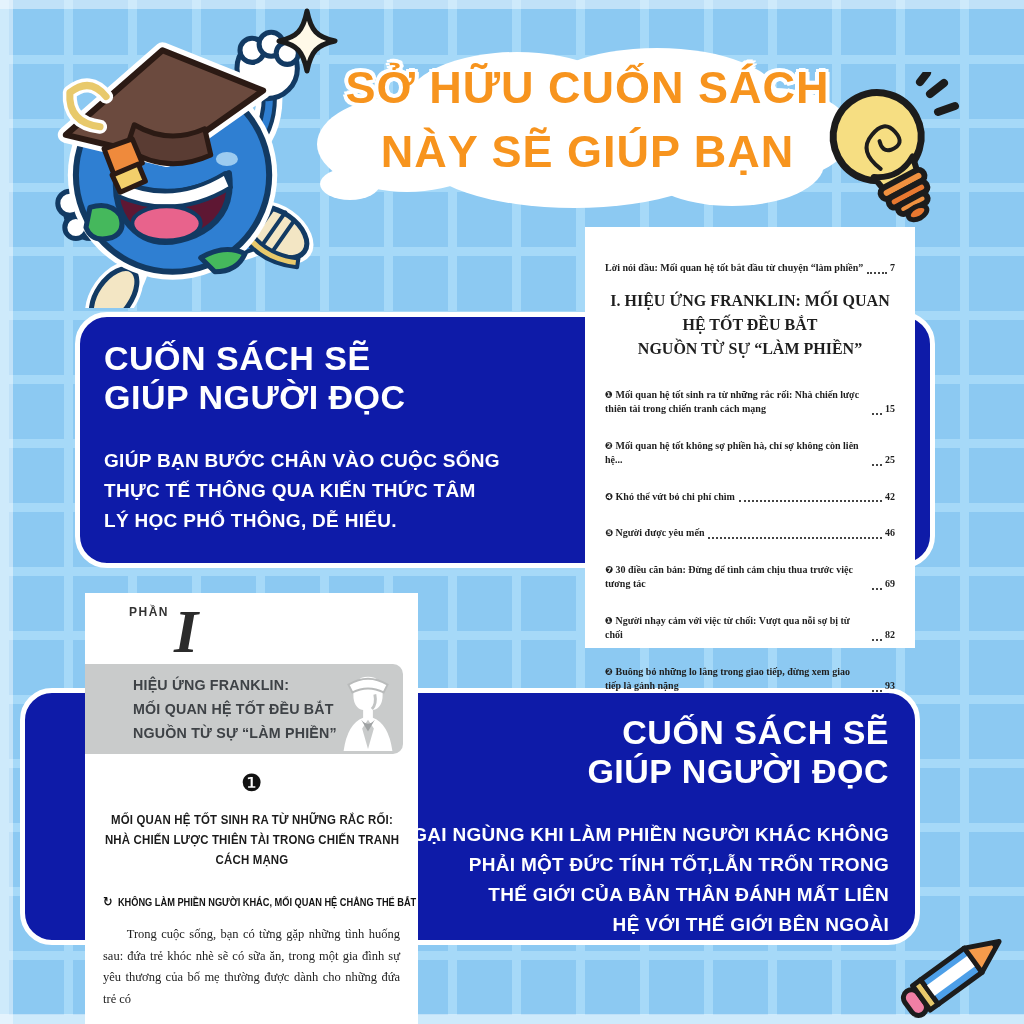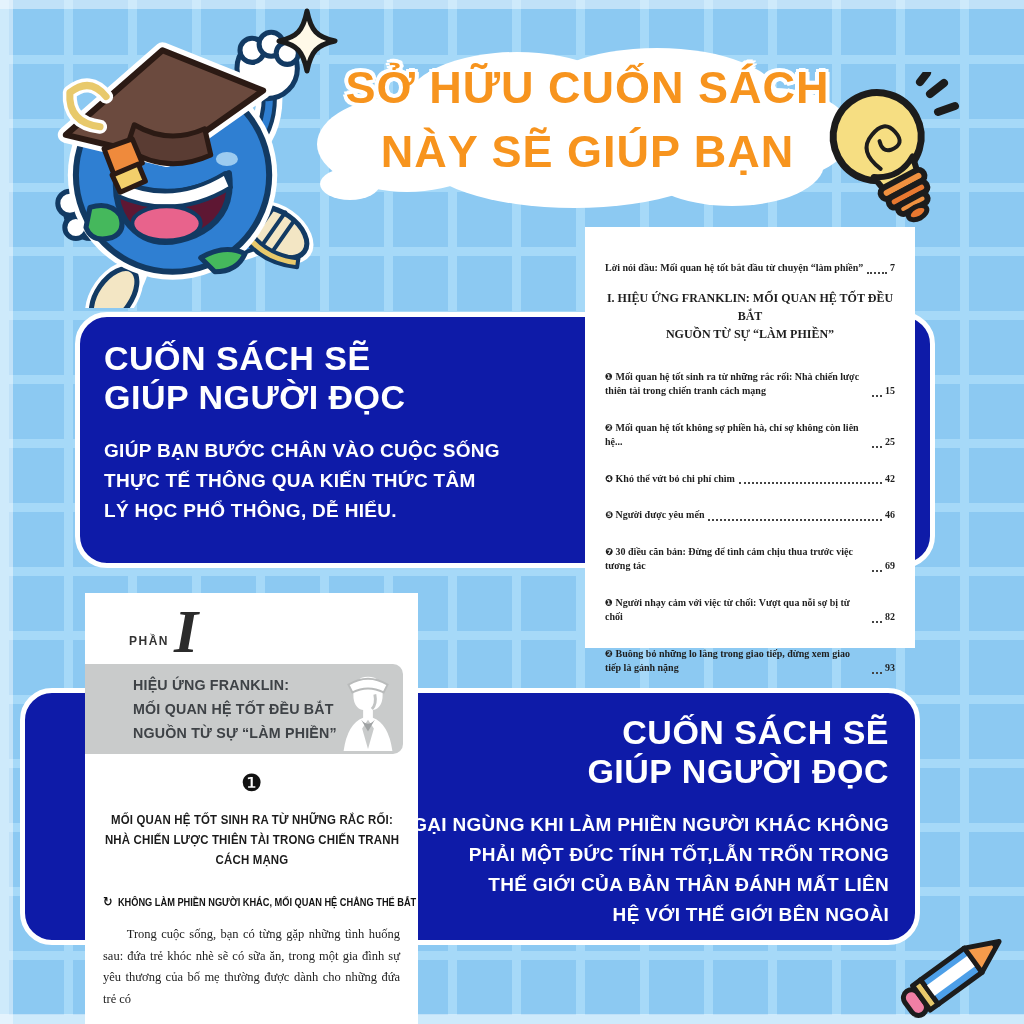--- a/index.html
+++ b/index.html
@@ -36,44 +36,44 @@
   .pencil{position:absolute;left:893px;top:920px;width:128px;height:104px;z-index:4;}
 
   
   .panel{
     position:absolute;background:#0E1BA8;border:5px solid #fff;border-radius:32px;
     box-sizing:border-box;z-index:1;color:#fff;
   }
   .panel-1{left:75px;top:312px;width:860px;height:256px;}
   .panel-2{left:20px;top:688px;width:900px;height:257px;}
   .p-title{font-weight:bold;font-size:34px;line-height:1.16;white-space:pre-line;letter-spacing:.5px;}
-  .p-body{font-weight:bold;font-size:19px;line-height:1.58;white-space:pre-line;margin-top:18px;letter-spacing:.3px;}
+  .p-body{font-weight:bold;font-size:19px;line-height:1.58;white-space:pre-line;margin-top:28px;letter-spacing:.3px;}
   .p1-inner{position:absolute;left:24px;top:22px;width:480px;}
   .p2-inner{position:absolute;right:26px;top:20px;width:640px;text-align:right;}
 
   
   .toc-page{
     position:absolute;left:585px;top:227px;width:330px;height:421px;background:#fff;z-index:2;
     box-sizing:border-box;padding:18px 20px 0;
     font-family:"Liberation Serif","DejaVu Serif","DejaVu Sans",serif;
     font-weight:bold;font-size:10px;color:#1E1E1E;line-height:1.45;
   }
   .trow{display:flex;align-items:flex-end;margin-bottom:6px;}
   .trow .tx{flex:0 1 auto;margin-top:16px;}
   .trow .dots{flex:1 0 10px;border-bottom:2px dotted #444;margin:0 3px 2px 4px;}
   .trow .pg{flex:none;}
-  .thead{text-align:center;white-space:pre-line;margin:13px 0 11px;font-size:12px;line-height:1.5;}
+  .thead{text-align:center;white-space:pre-line;margin:13px 0 11px;font-size:16px;line-height:1.5;}
   .num{font-family:"DejaVu Sans",sans-serif;font-size:9.5px;}
 
   
   .book-page{
     position:absolute;left:85px;top:593px;width:333px;height:431px;background:#fff;z-index:2;
     box-sizing:border-box;overflow:hidden;color:#222;
   }
-  .part-row{display:flex;align-items:flex-end;margin:12px 0 0 44px;}
+  .part-row{display:flex;margin:12px 0 0 44px;}
   .part-label{font-weight:bold;font-size:12px;letter-spacing:1.5px;color:#333;margin-bottom:10px;}
   .part-num{font-family:"Liberation Serif",serif;font-style:italic;font-weight:bold;font-size:62px;line-height:.85;margin-left:5px;color:#2b2b2b;}
   .chapter-banner{position:relative;margin-top:6px;width:318px;height:90px;background:#C9CBCB;border-radius:0 10px 10px 0;}
   .chapter-banner .bn-text{
     position:absolute;left:48px;top:9px;font-weight:bold;font-size:15.5px;line-height:1.55;
     color:#3E4246;white-space:pre-line;transform:scaleX(.92);transform-origin:left top;letter-spacing:.2px;
   }
   .franklin{position:absolute;right:6px;top:5px;width:58px;height:82px;}
   .sec-num{text-align:center;font-family:"DejaVu Sans",sans-serif;font-size:24px;margin-top:15px;color:#111;}
   .sec-head{

